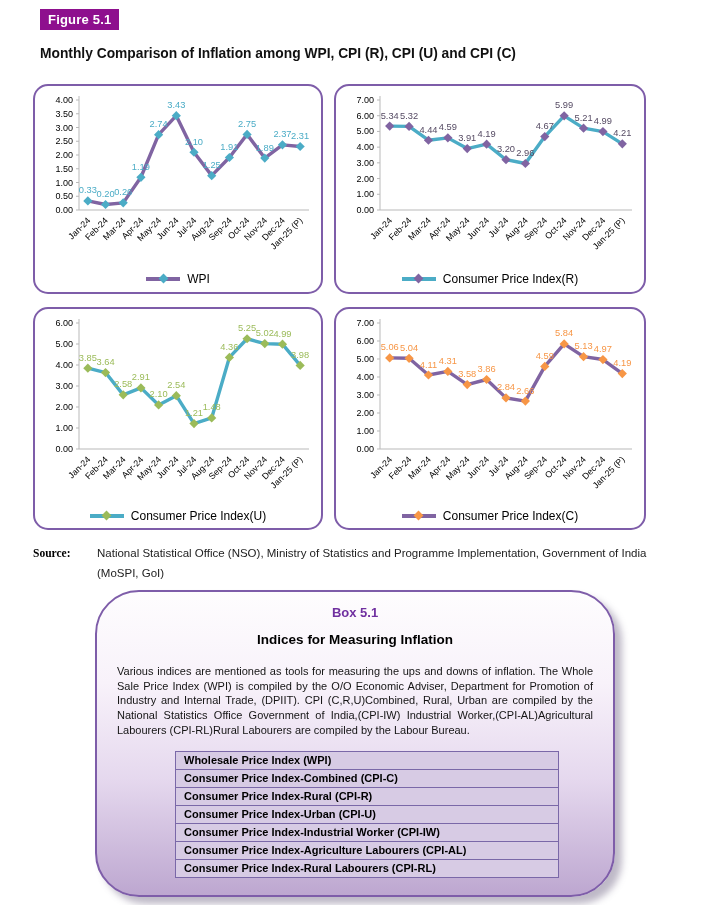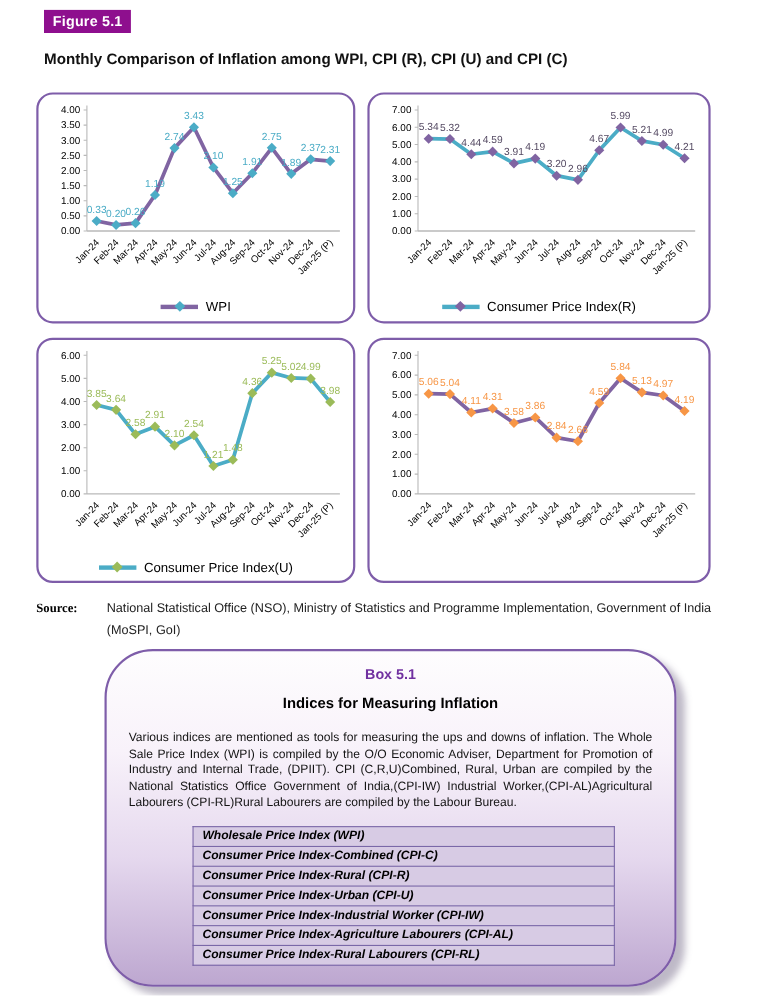--- a/index.html
+++ b/index.html
@@ -33,21 +33,21 @@
   .source-text{max-width:562px;padding-left:2px;}
 
   .infobox{position:absolute;left:95px;top:590px;width:520px;height:307px;
            border:2px solid #7E5DA9;border-radius:44px;
            background:linear-gradient(180deg,#fefdfe 0%,#f8f2fa 30%,#e5d8ee 62%,#bda7d0 100%);
            box-shadow:7px 7px 7px rgba(110,100,130,.45);padding-top:13px;}
   .box-label{text-align:center;font-weight:bold;font-size:13px;color:#7030A0;}
   .box-title{text-align:center;font-weight:bold;font-size:13.5px;color:#000;margin-top:12px;}
   .box-para{margin:17px 20px 0 20px;font-size:11px;line-height:1.34;
             text-align:justify;color:#141414;}
-  .indices-table{margin:13px 0 0 78px;border-collapse:collapse;width:384px;font-style:italic;}
+  .indices-table{margin:13px 0 0 78px;border-collapse:collapse;width:384px;}
   .indices-table td{border:1.4px solid #7a68a8;background:#d7cbe4;font-size:11px;
                     font-weight:bold;padding:2.5px 8px;color:#000;}
 </style>
 </head>
 <body>
 
 <div class="badge">Figure 5.1</div>
 <div class="page-title">Monthly Comparison of Inflation among WPI, CPI (R), CPI (U) and CPI (C)</div>
 
 <div class="charts">
@@ -313,20 +313,26 @@
         <text x="129.23076923076923" y="64.06" text-anchor="middle" class="dlabel" fill="#F79646">3.58</text>
         <text x="148.6153846153846" y="59.02000000000001" text-anchor="middle" class="dlabel" fill="#F79646">3.86</text>
         <text x="168" y="77.38" text-anchor="middle" class="dlabel" fill="#F79646">2.84</text>
         <text x="187.3846153846154" y="80.62" text-anchor="middle" class="dlabel" fill="#F79646">2.66</text>
         <text x="206.76923076923077" y="45.879999999999995" text-anchor="middle" class="dlabel" fill="#F79646">4.59</text>
         <text x="226.15384615384616" y="23.379999999999995" text-anchor="middle" class="dlabel" fill="#F79646">5.84</text>
         <text x="245.53846153846155" y="36.16" text-anchor="middle" class="dlabel" fill="#F79646">5.13</text>
         <text x="264.9230769230769" y="39.040000000000006" text-anchor="middle" class="dlabel" fill="#F79646">4.97</text>
         <text x="284.3076923076923" y="53.079999999999984" text-anchor="middle" class="dlabel" fill="#F79646">4.19</text>
       </svg>
+    <div class="legend">
+      <span class="legend-line" style="background: rgb(128, 100, 162);">
+          <span class="legend-diamond" style="background: rgb(247, 150, 70);"></span>
+        </span>
+      <span class="legend-label">Consumer Price Index(C)</span>
+    </div>
   </div>
 
 </div>
 
 <div class="source">
   <span class="source-label">Source:</span>
   <span class="source-text">National Statistical Office (NSO), Ministry of Statistics and Programme Implementation, Government of India (MoSPI, GoI)</span>
 </div>
 
 <div class="infobox">

